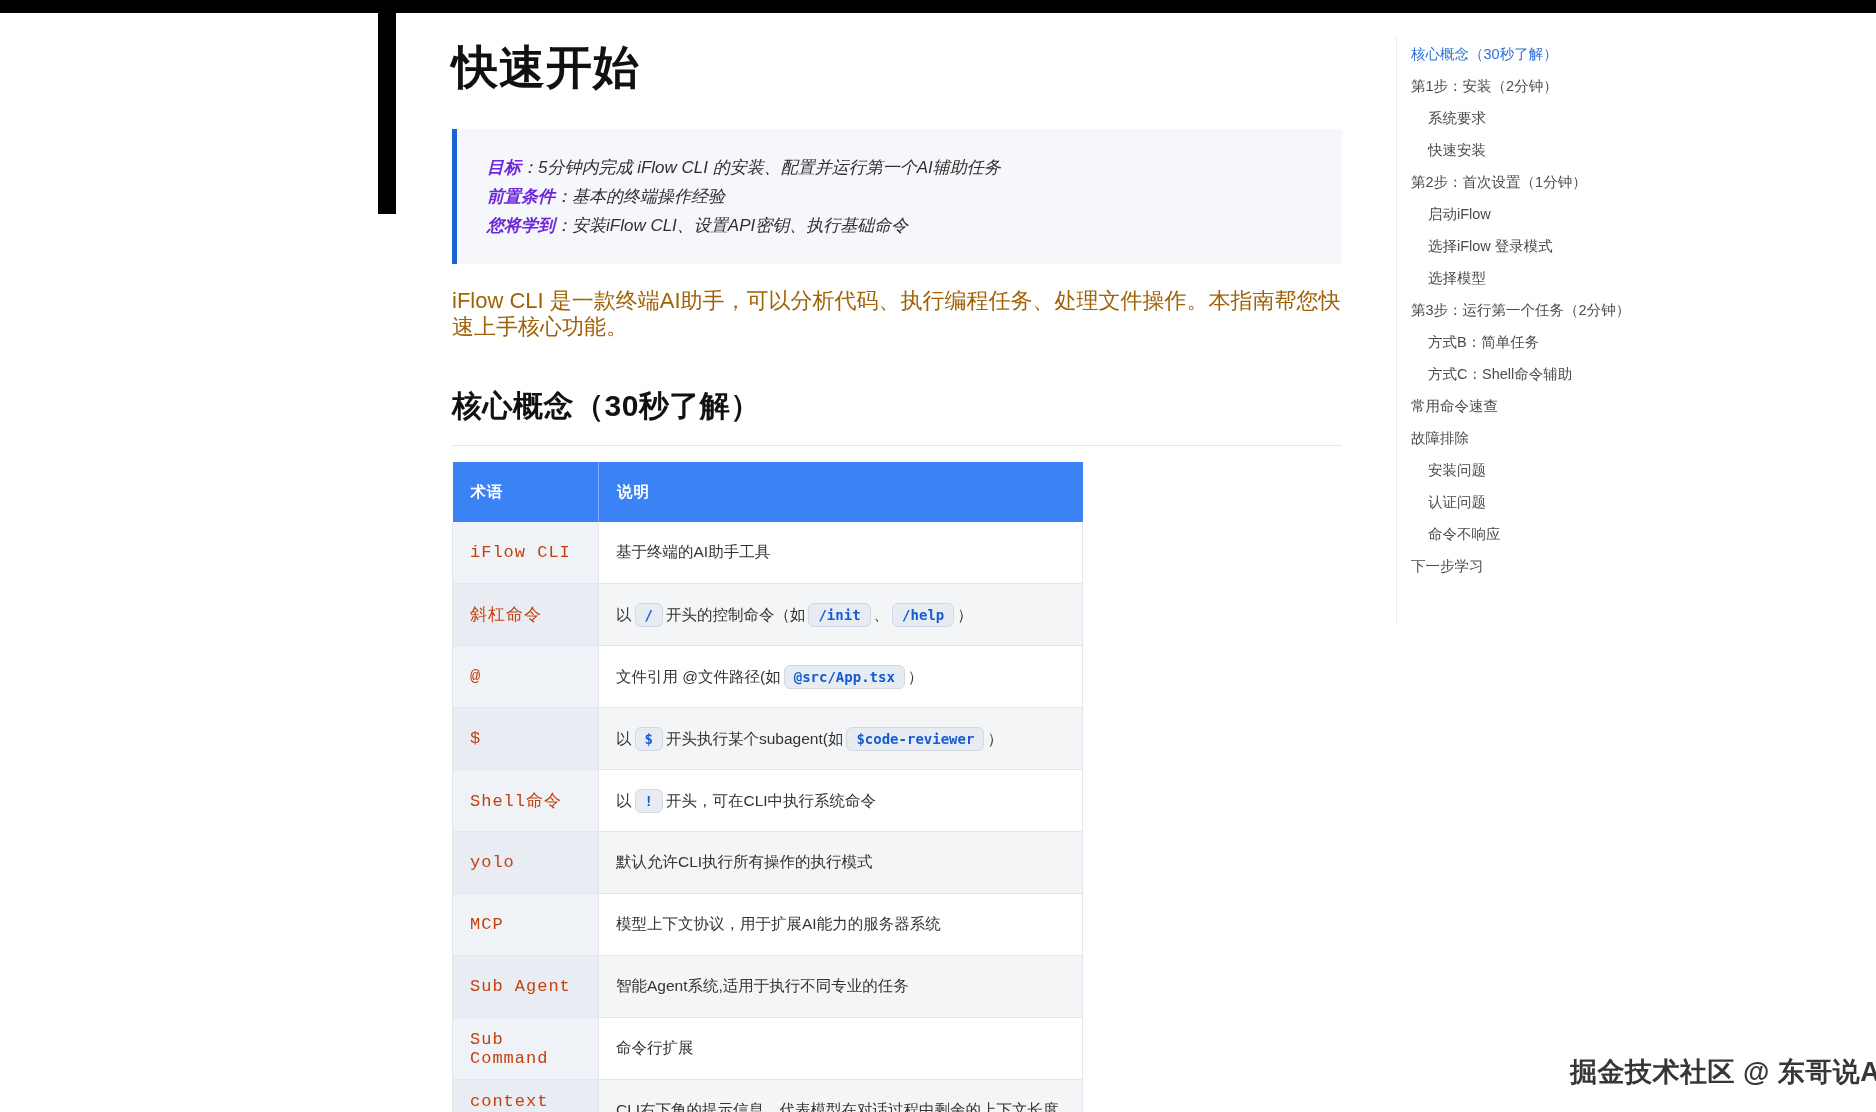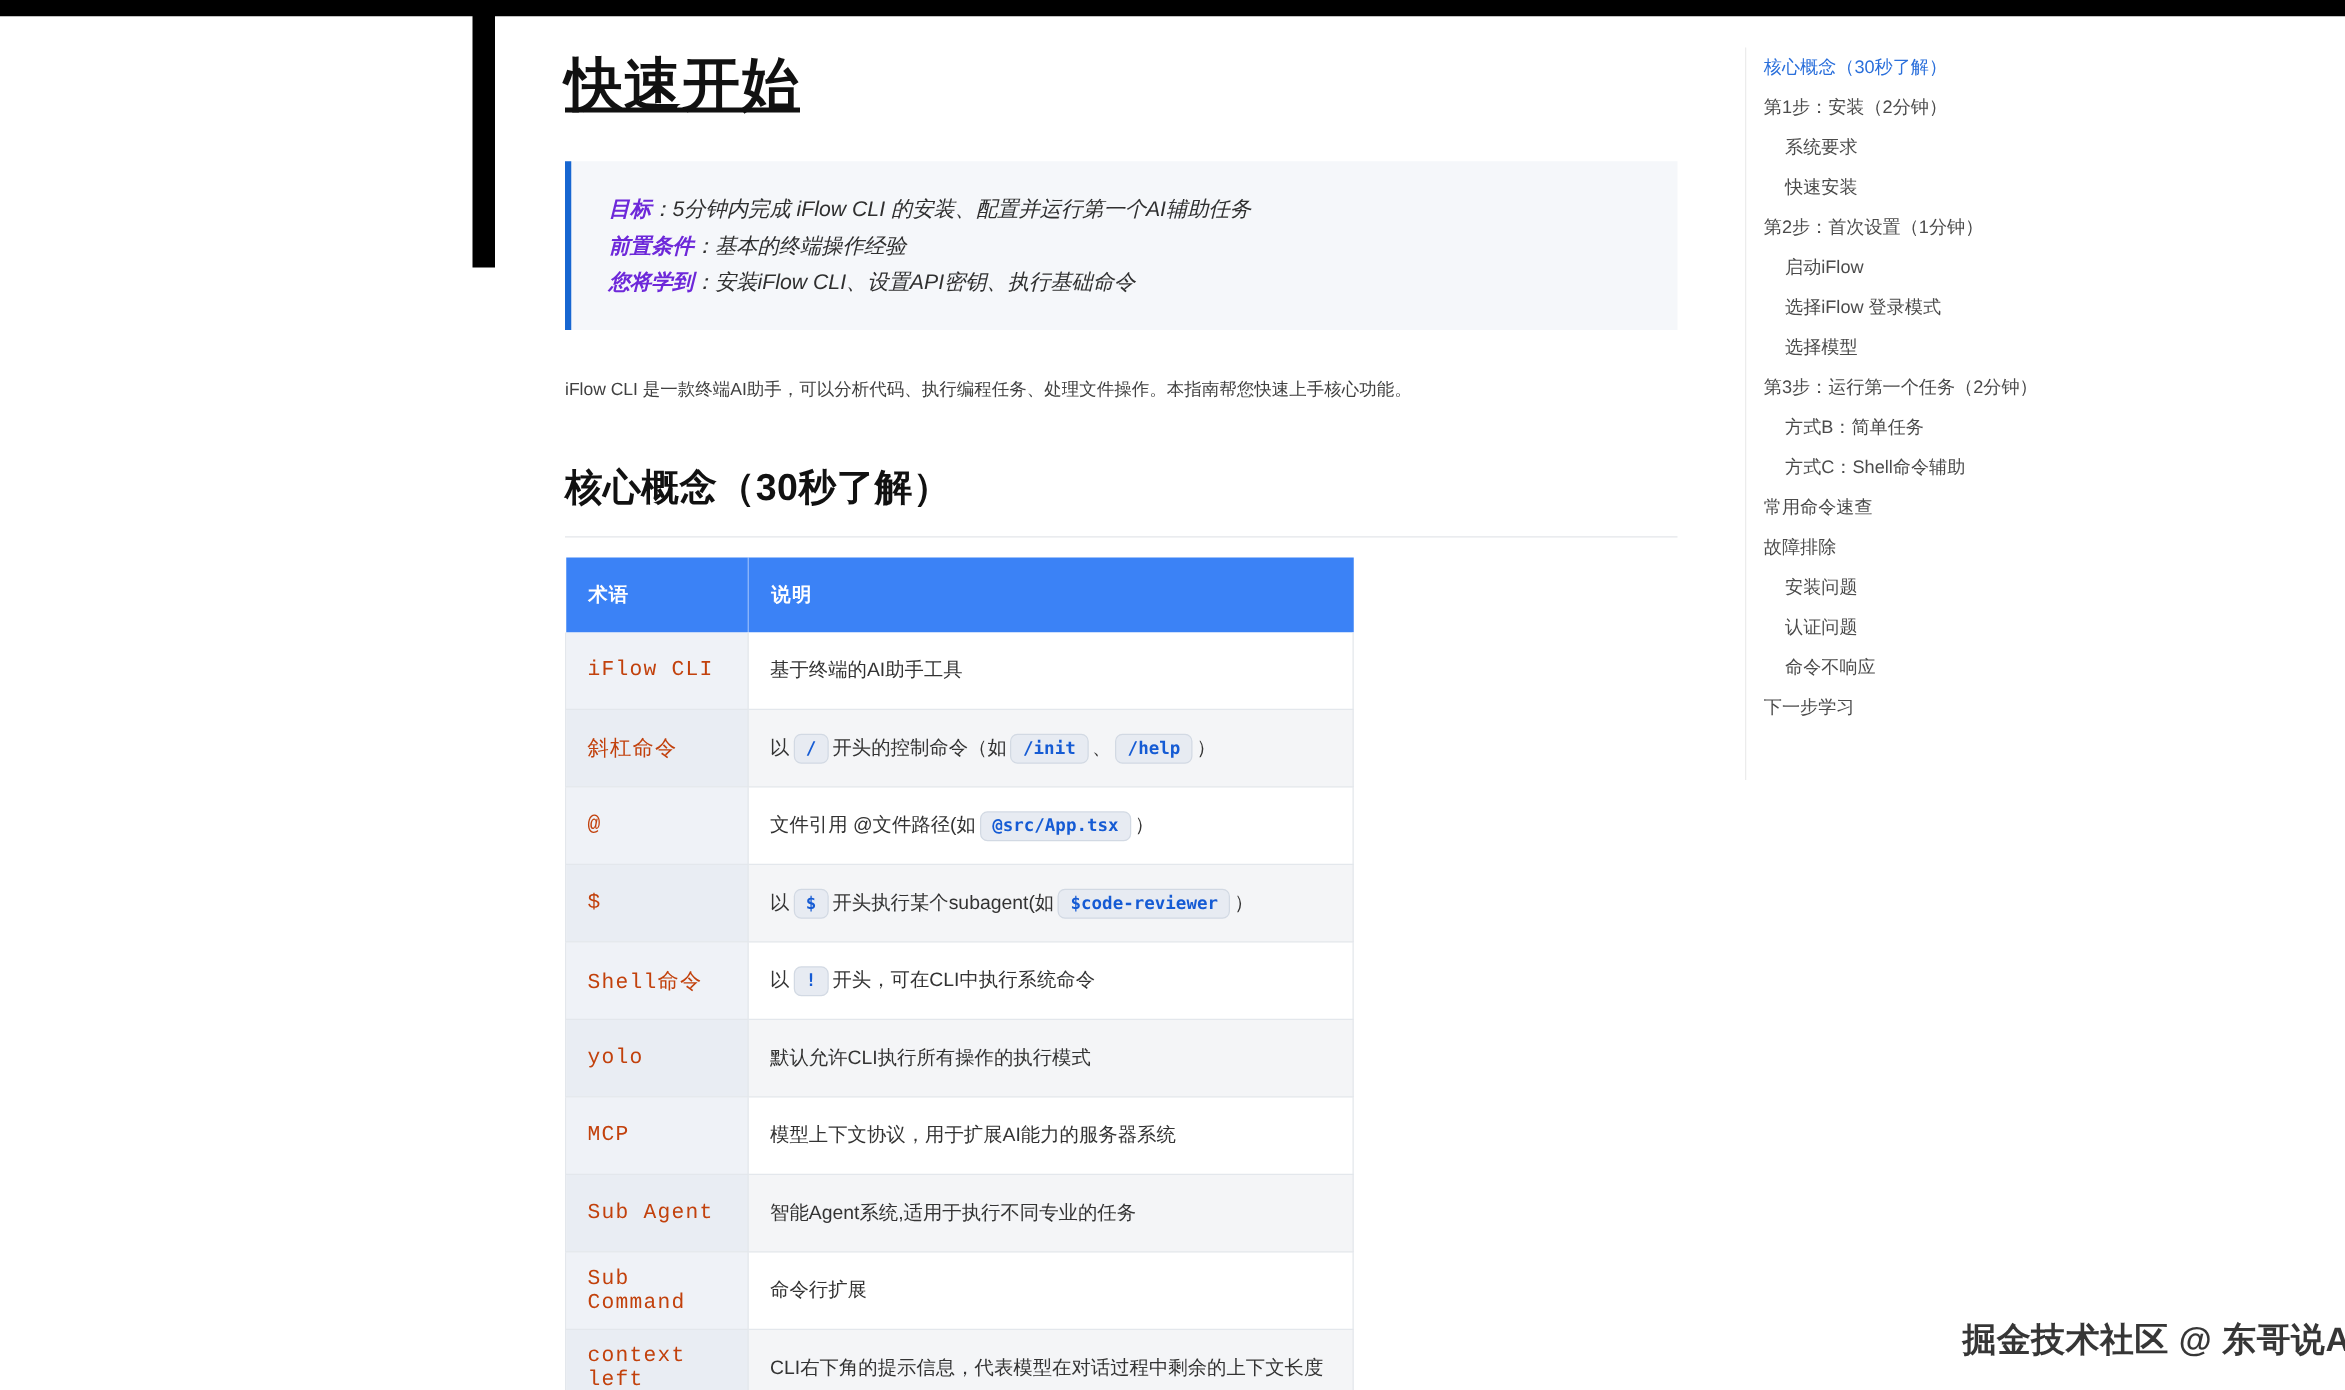--- a/index.html
+++ b/index.html
@@ -6,27 +6,27 @@
   body{
     width:1876px;height:1112px;position:relative;overflow:hidden;
     background:#ffffff;
     font-family:"Liberation Sans","DejaVu Sans",sans-serif;
     color:#2b2b2b;
   }
   .topbar{position:absolute;left:0;top:0;width:1876px;height:13px;background:#000;}
   .leftstrip{position:absolute;left:378px;top:0;width:18px;height:214px;background:#000;}
 
   .content{position:absolute;left:452px;top:13px;width:890px;}
-  h1{margin:24px 0 16px 0;font-size:46px;font-weight:800;color:#111;letter-spacing:1px;text-decoration:underline;}
+  h1{margin:24px 0 16px 0;font-size:46px;font-weight:800;color:#111;letter-spacing:1px;}
   .note{
     margin-top:30px;background:#f5f7fa;border-left:5px solid #1766d1;
     padding:24px 30px;font-style:italic;font-size:17px;color:#2f2f2f;line-height:29px;
   }
   .note .lbl{font-weight:bold;color:#6d28d9;}
-  .intro{margin-top:34px;font-size:14px;color:#404040;line-height:26px;}
+  .intro{margin-top:24px;font-size:22px;color:#a16207;line-height:26px;}
   h2{
     margin:46px 0 0 0;font-size:30px;font-weight:800;color:#111;
     padding-bottom:18px;border-bottom:1px solid #e3e6ea;letter-spacing:0.5px;
   }
   table{margin-top:16px;border-collapse:collapse;width:630px;table-layout:fixed;}
   col.c1{width:146px;} col.c2{width:484px;}
   th{
     background:#3b82f6;color:#fff;text-align:left;font-size:15.5px;font-weight:bold;
     height:60px;padding:0 0 0 18px;letter-spacing:1px;
   }

